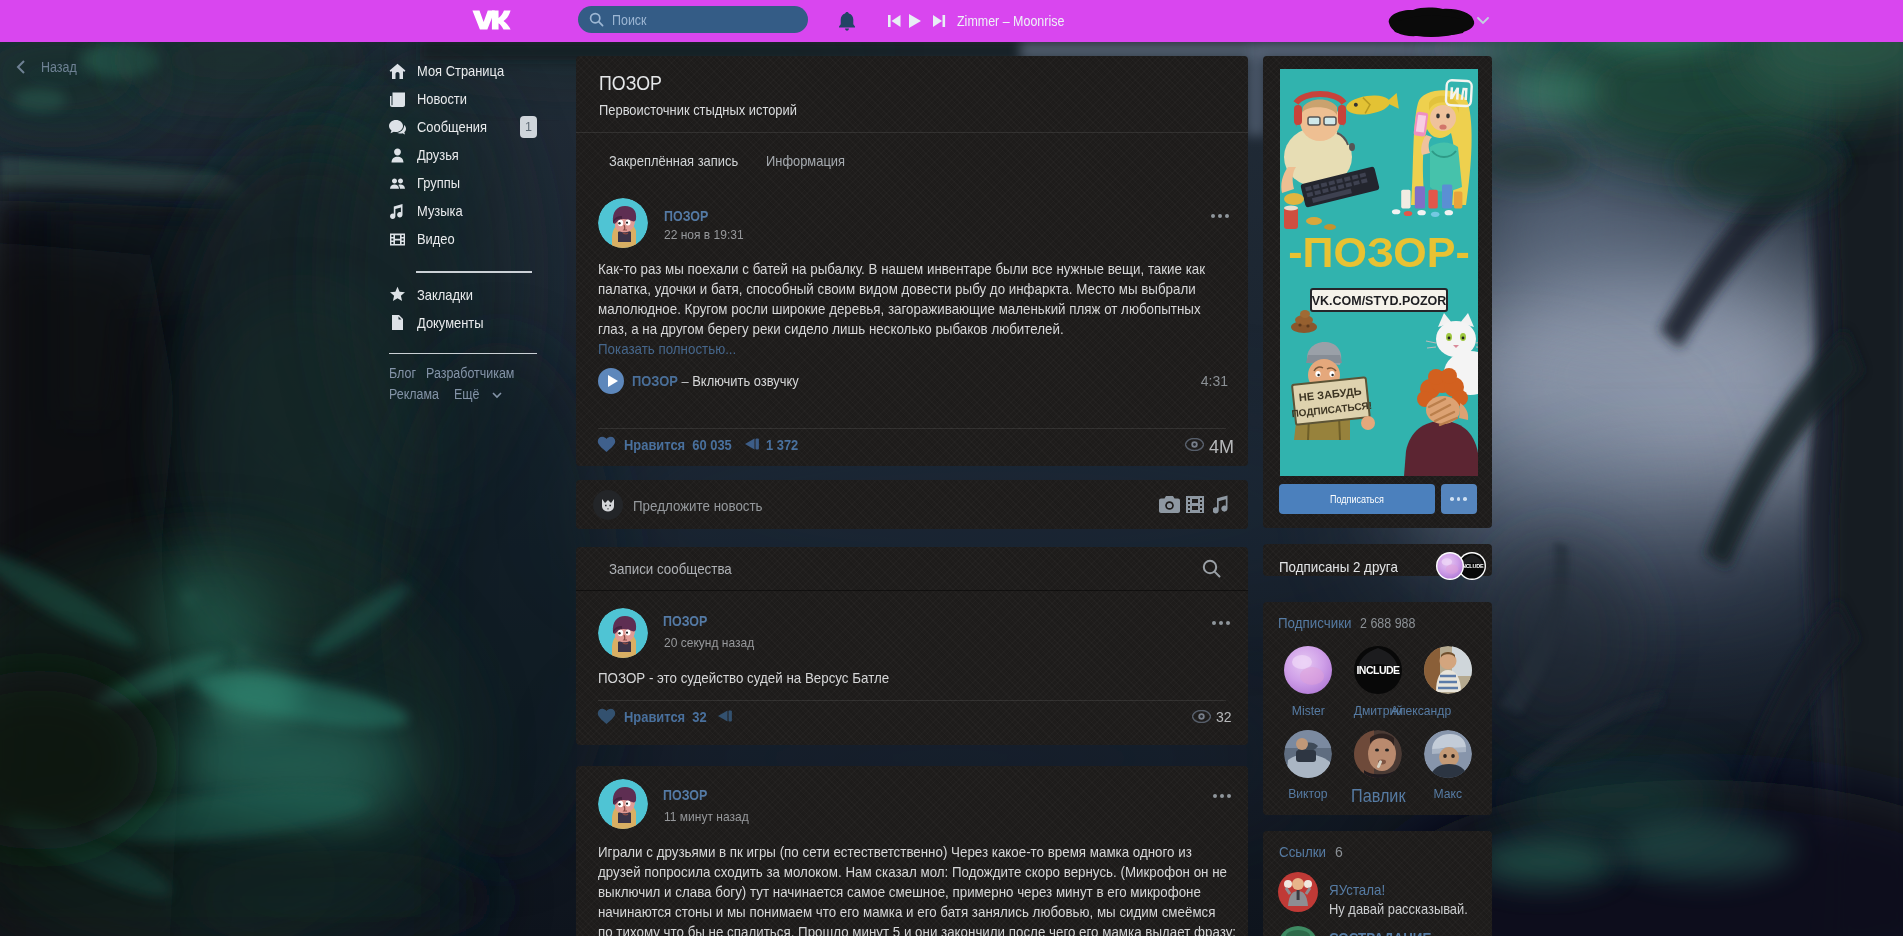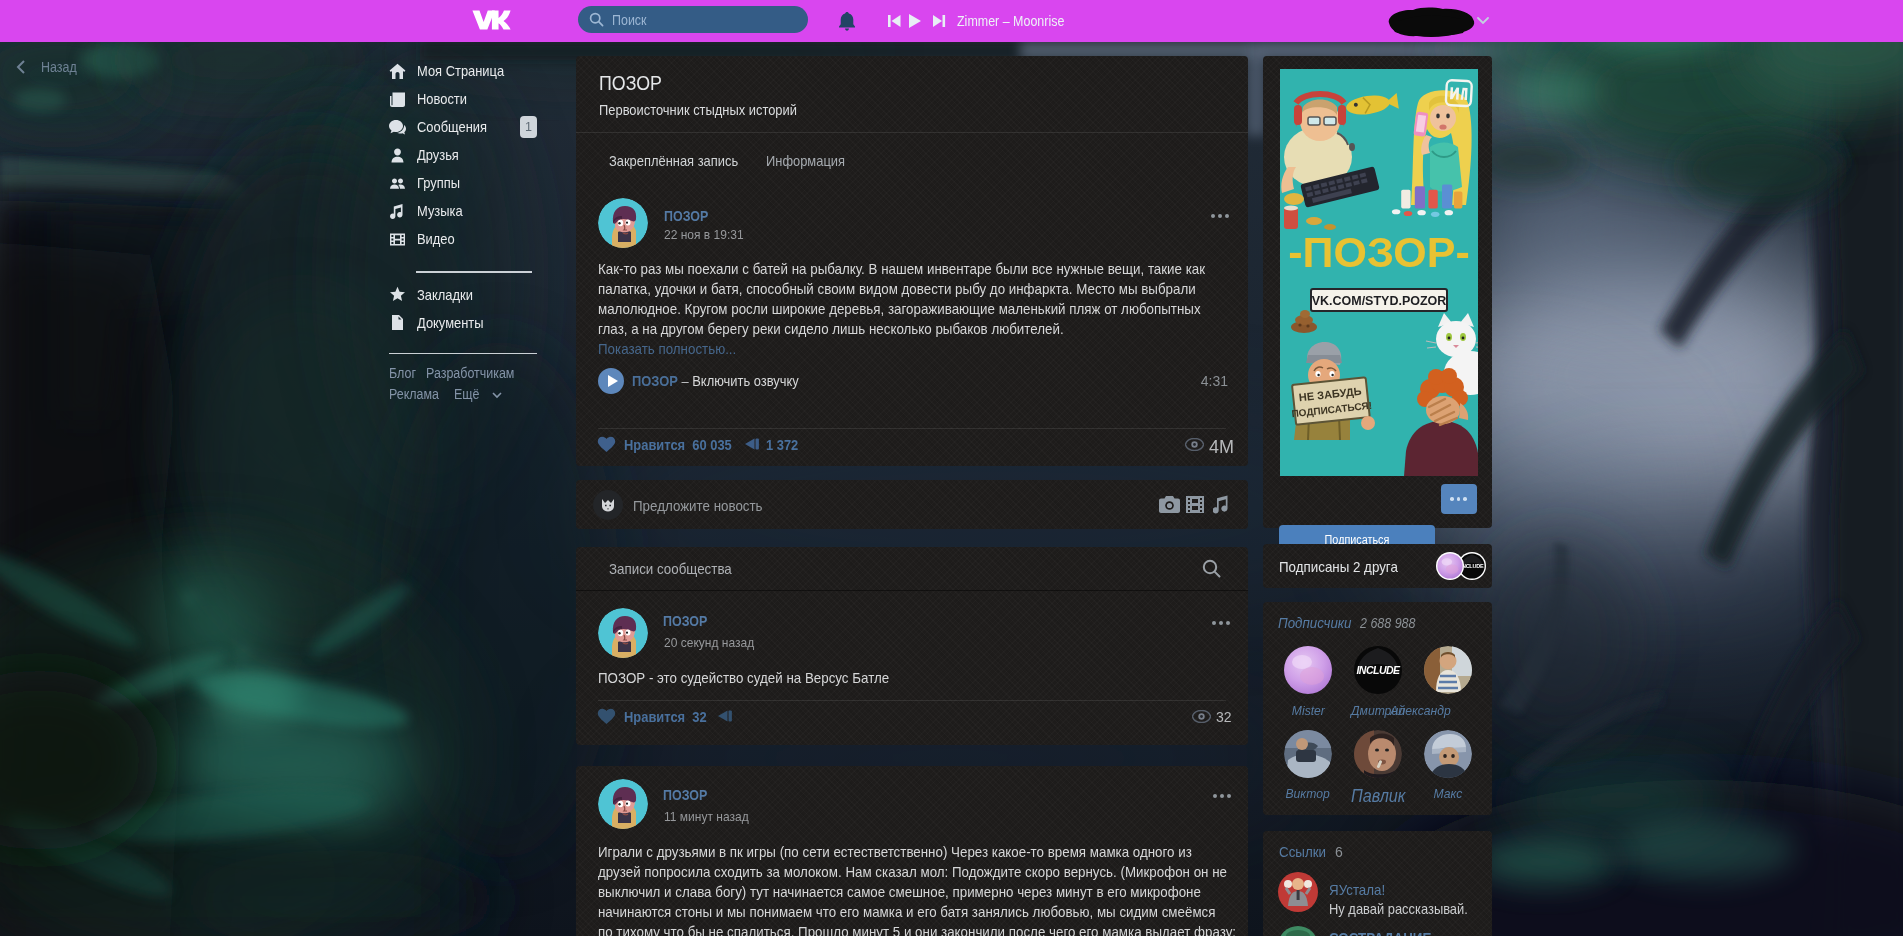--- a/index.html
+++ b/index.html
@@ -539,21 +539,21 @@
         <circle cx="154" cy="308" r="8"></circle>
           <circle cx="167" cy="307" r="8"></circle>
         <circle cx="143" cy="330" r="8"></circle>
           <circle cx="178" cy="329" r="8"></circle>
       </g>
       <ellipse cx="161" cy="341" rx="17" ry="14" fill="#dca273"></ellipse>
       <path d="M147,338 L163,330 M149,346 L168,336 M153,352 L172,343 M158,356 L175,349" stroke="#ba7f4c" stroke-width="2.4" stroke-linecap="round"></path>
       <path d="M178,334 C184,338 187,344 186,351 L177,349 C178,343 178,338 178,334 Z" fill="#dca273"></path>
     </g>
   </svg>
-  <div class="abs" style="left:16px;top:428px;width:156px;height:30px;border-radius:4px;background:#4b80bd;color:#fff;font-size:12px;display:flex;align-items:center;justify-content:center;margin-top:41px;">
+  <div class="abs" style="left:16px;top:428px;width:156px;height:30px;border-radius:4px;background:#4b80bd;color:#fff;font-size:10px;display:flex;align-items:center;justify-content:center;">
       <span class="sxc">Подписаться</span>
     </div>
   <div class="abs" style="left:178px;top:428px;width:36px;height:30px;border-radius:4px;background:#5585bd;">
     <div class="dots3" style="left:9px;top:13px;">
         <i style="background:#cfe0f2;width:3.6px;height:3.6px;"></i>
         <i style="background:#cfe0f2;width:3.6px;height:3.6px;"></i>
         <i style="background:#cfe0f2;width:3.6px;height:3.6px;"></i>
       </div>
   </div>
 </div>
@@ -621,36 +621,36 @@
         <path d="M8,16 L12,22 M32,16 L28,22" stroke="#8e8e92" stroke-width="3"></path>
       </g>
     <g id="avlink2">
         <circle cx="20" cy="20" r="20" fill="#3e8a62"></circle>
         <ellipse cx="20" cy="10" rx="12" ry="6" fill="#2e6a4a"></ellipse>
         <circle cx="20" cy="18" r="7" fill="#d8a878"></circle>
         <path d="M8,36 C10,26 14,23 20,23 C26,23 30,26 32,36 Z" fill="#b8433a"></path>
       </g>
   </defs>
 </svg>
-<div class="panel" id="panelR2" style="left:1263px;top:544px;width:229px;height:44px;">
+<div class="panel" id="panelR2" style="left:1263px;top:544px;width:229px;height:32px;">
   <div class="abs sx" style="left:16px;top:14px;font-size:15px;color:#e3e5e7;">Подписаны 2 друга</div>
   <svg class="abs" style="left:195px;top:8px;" width="28" height="28" viewBox="0 0 48 48">
       <circle cx="24" cy="24" r="24" fill="#fff"></circle>
       <g transform="translate(2.4,2.4) scale(0.9)">
         <use href="#avinclude"></use>
       </g>
     </svg>
   <svg class="abs" style="left:173px;top:8px;" width="28" height="28" viewBox="0 0 48 48">
       <circle cx="24" cy="24" r="24" fill="#fff"></circle>
       <g transform="translate(2.4,2.4) scale(0.9)">
         <use href="#avmister"></use>
       </g>
     </svg>
 </div>
-<div class="panel" id="panelR3" style="left:1263px;top:602px;width:229px;height:213px;font-style:italic;">
+<div class="panel" id="panelR3" style="left:1263px;top:602px;width:229px;height:213px;">
   <div class="abs sx" style="left:15px;top:12px;font-size:15px;color:#567ba3;">Подписчики</div>
   <div class="abs sx" style="left:97px;top:13px;font-size:14px;color:#8b9095;">2 688 988</div>
   <svg class="abs" style="left:21px;top:44px;" width="48" height="48" viewBox="0 0 48 48">
       <use href="#avmister"></use>
     </svg>
   <svg class="abs" style="left:91px;top:44px;" width="48" height="48" viewBox="0 0 48 48">
       <use href="#avinclude"></use>
     </svg>
   <svg class="abs" style="left:161px;top:44px;" width="48" height="48" viewBox="0 0 48 48">
       <clipPath id="cc">

